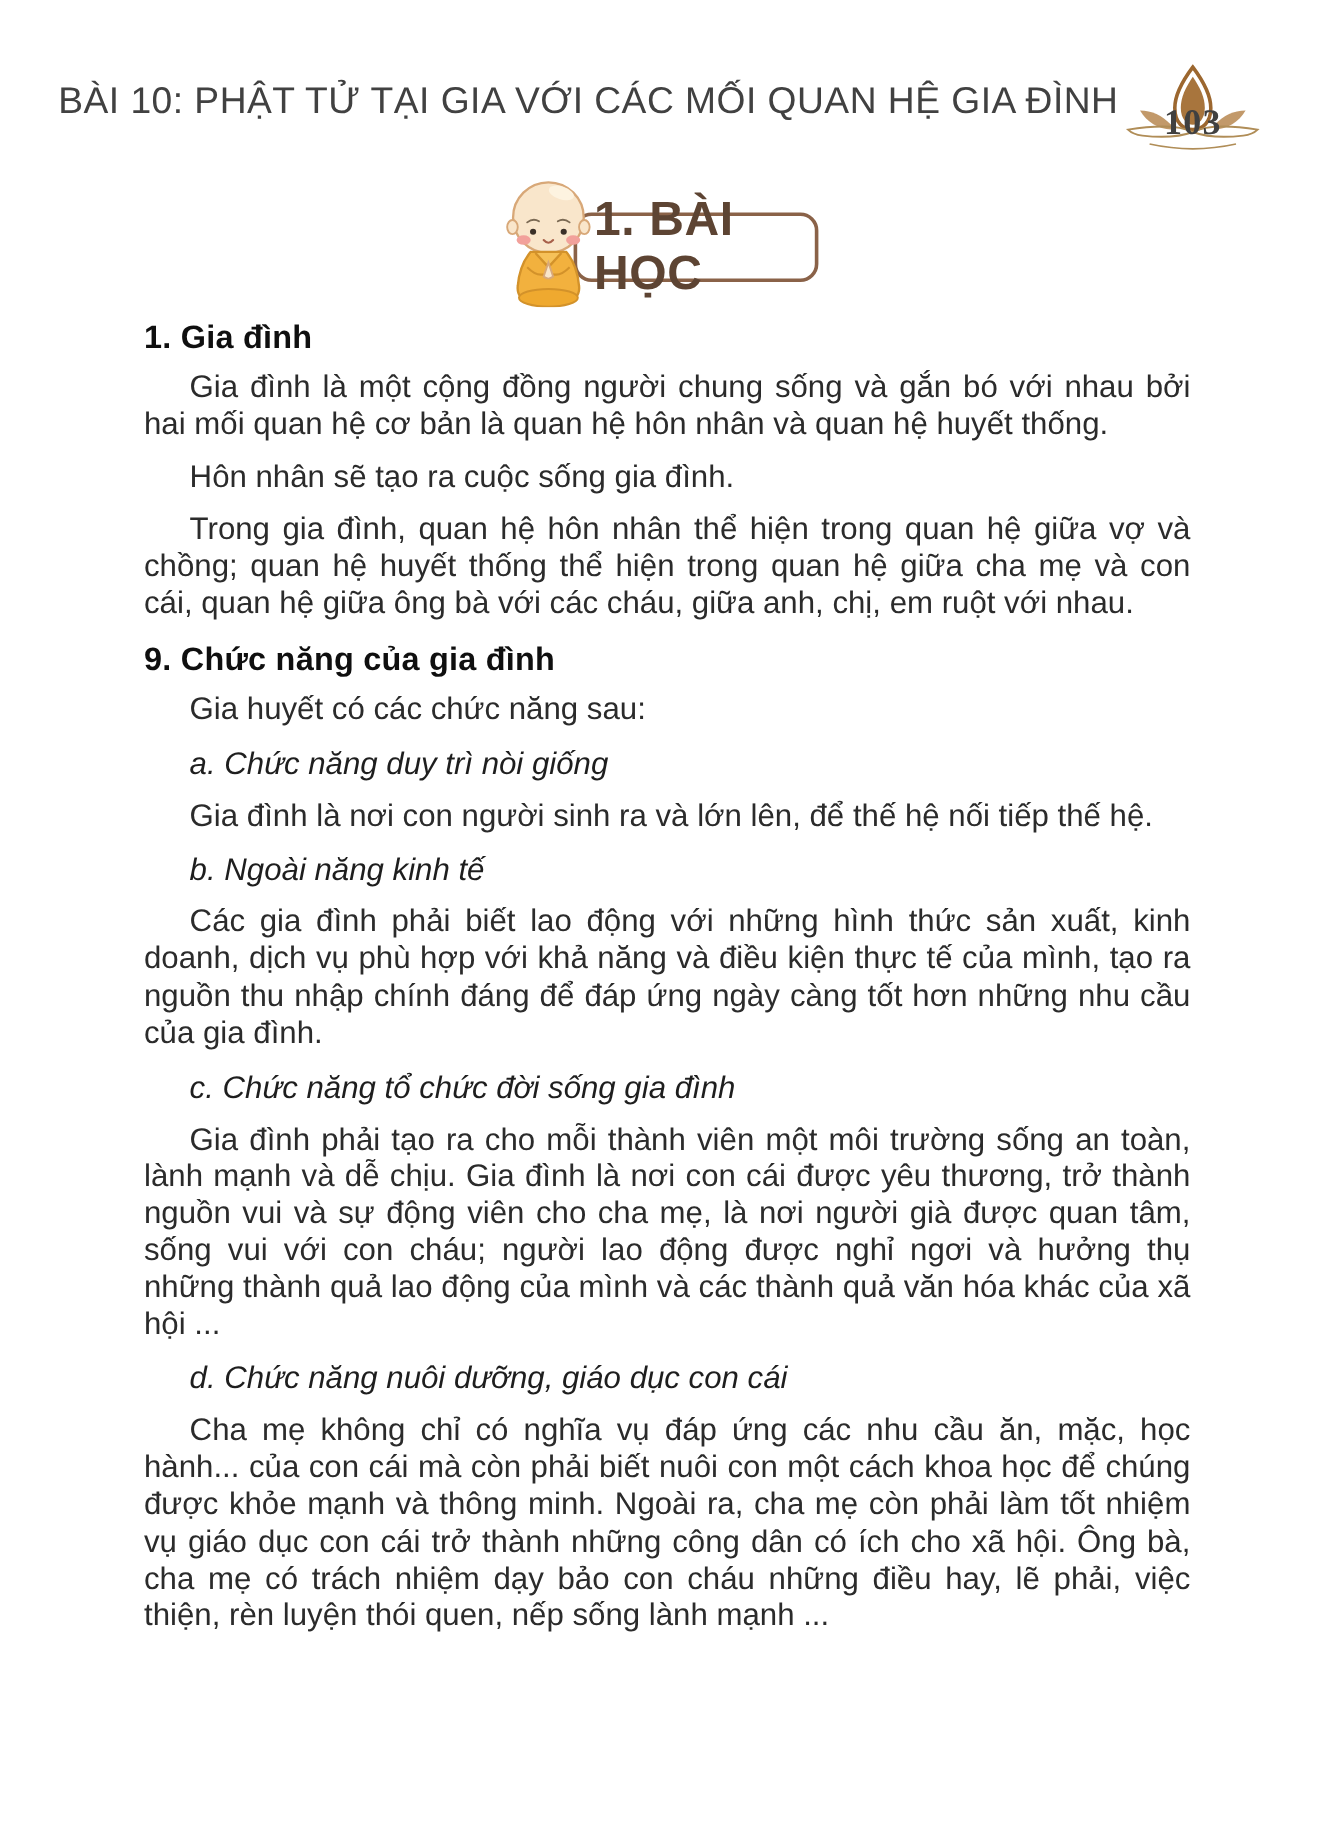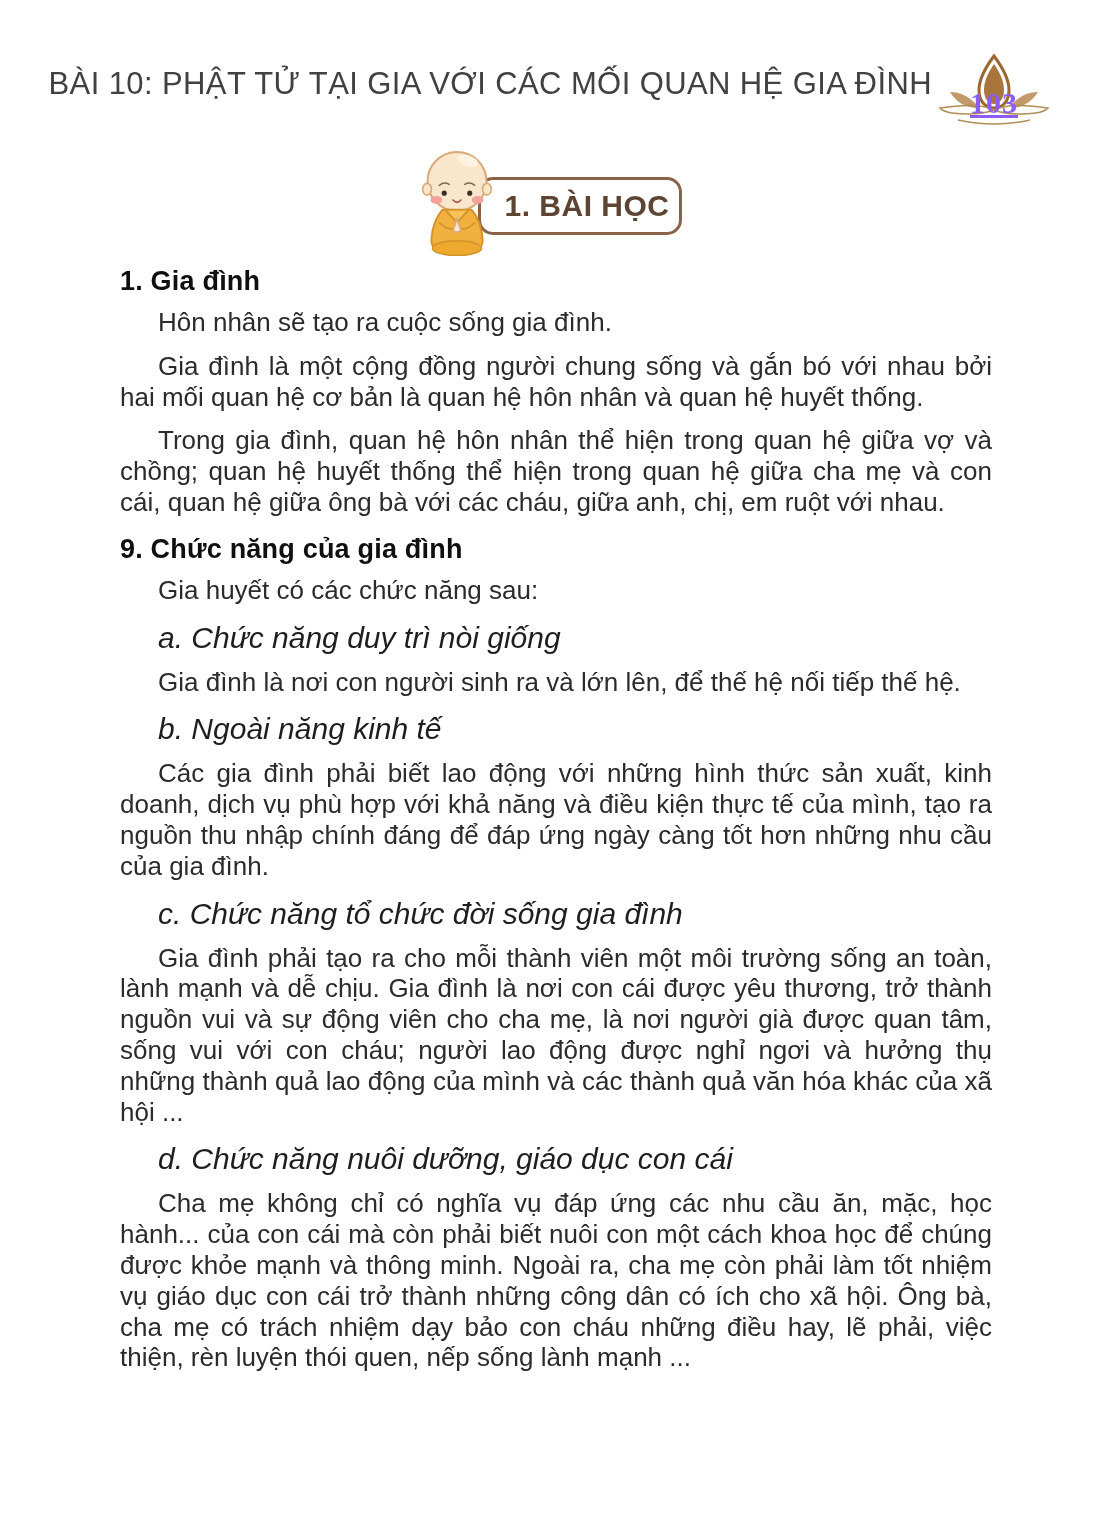--- a/index.html
+++ b/index.html
@@ -42,23 +42,22 @@
     flex: 0 0 auto;
   }
   .page-number-ornament .num {
     position: absolute;
     left: 50%;
     top: 34px;
     transform: translateX(-50%);
     font-family: "Liberation Serif", "DejaVu Serif", serif;
     font-size: 30px;
     font-weight: bold;
-    color: #8b5cf6;
+    color: #404040;
     letter-spacing: 1px;
-    text-decoration: underline;
   }
 
   
   .lesson-badge {
     position: absolute;
     top: 148px;
     left: 412px;
     width: 275px;
     height: 108px;
   }
@@ -78,21 +77,21 @@
     height: 58px;
     background: #ffffff;
     border: 3px solid #8a6248;
     border-radius: 15px;
     display: flex;
     align-items: center;
     justify-content: center;
     z-index: 1;
   }
   .lesson-badge .plate .label {
-    font-size: 30px;
+    font-size: 40px;
     font-weight: bold;
     color: #5d4433;
     letter-spacing: 0.5px;
     padding-left: 14px;
   }
 
   
   .content {
     position: absolute;
     top: 262px;
@@ -109,21 +108,21 @@
   }
   .section-heading.first { margin-top: 4px; }
   .para {
     font-size: 26px;
     line-height: 1.185;
     text-align: justify;
     text-indent: 38px;
     margin: 0 0 13px 0;
   }
   .subhead {
-    font-size: 30px;
+    font-size: 26px;
     font-style: italic;
     color: #1e1e1e;
     text-indent: 38px;
     margin: 15px 0 12px 0;
   }
 </style>
 </head>
 <body>
 
 <div class="page">
@@ -180,22 +179,22 @@
     </svg>
     <div class="plate">
       <div class="label">1. BÀI HỌC</div>
     </div>
   </div>
 
   <div class="content">
 
     <div class="section-heading first">1. Gia đình</div>
 
+    <p class="para">Gia đình là một cộng đồng người chung sống và gắn bó với nhau bởi hai mối quan hệ cơ bản là quan hệ hôn nhân và quan hệ huyết thống.</p>
     <p class="para">Hôn nhân sẽ tạo ra cuộc sống gia đình.</p>
-    <p class="para">Gia đình là một cộng đồng người chung sống và gắn bó với nhau bởi hai mối quan hệ cơ bản là quan hệ hôn nhân và quan hệ huyết thống.</p>
     <p class="para">Trong gia đình, quan hệ hôn nhân thể hiện trong quan hệ giữa vợ và chồng; quan hệ huyết thống thể hiện trong quan hệ giữa cha mẹ và con cái, quan hệ giữa ông bà với các cháu, giữa anh, chị, em ruột với nhau.</p>
 
     <div class="section-heading">9. Chức năng của gia đình</div>
 
     <p class="para">Gia huyết có các chức năng sau:</p>
 
     <div class="subhead">a. Chức năng duy trì nòi giống</div>
     <p class="para">Gia đình là nơi con người sinh ra và lớn lên, để thế hệ nối tiếp thế hệ.</p>
 
     <div class="subhead">b. Ngoài năng kinh tế</div>

